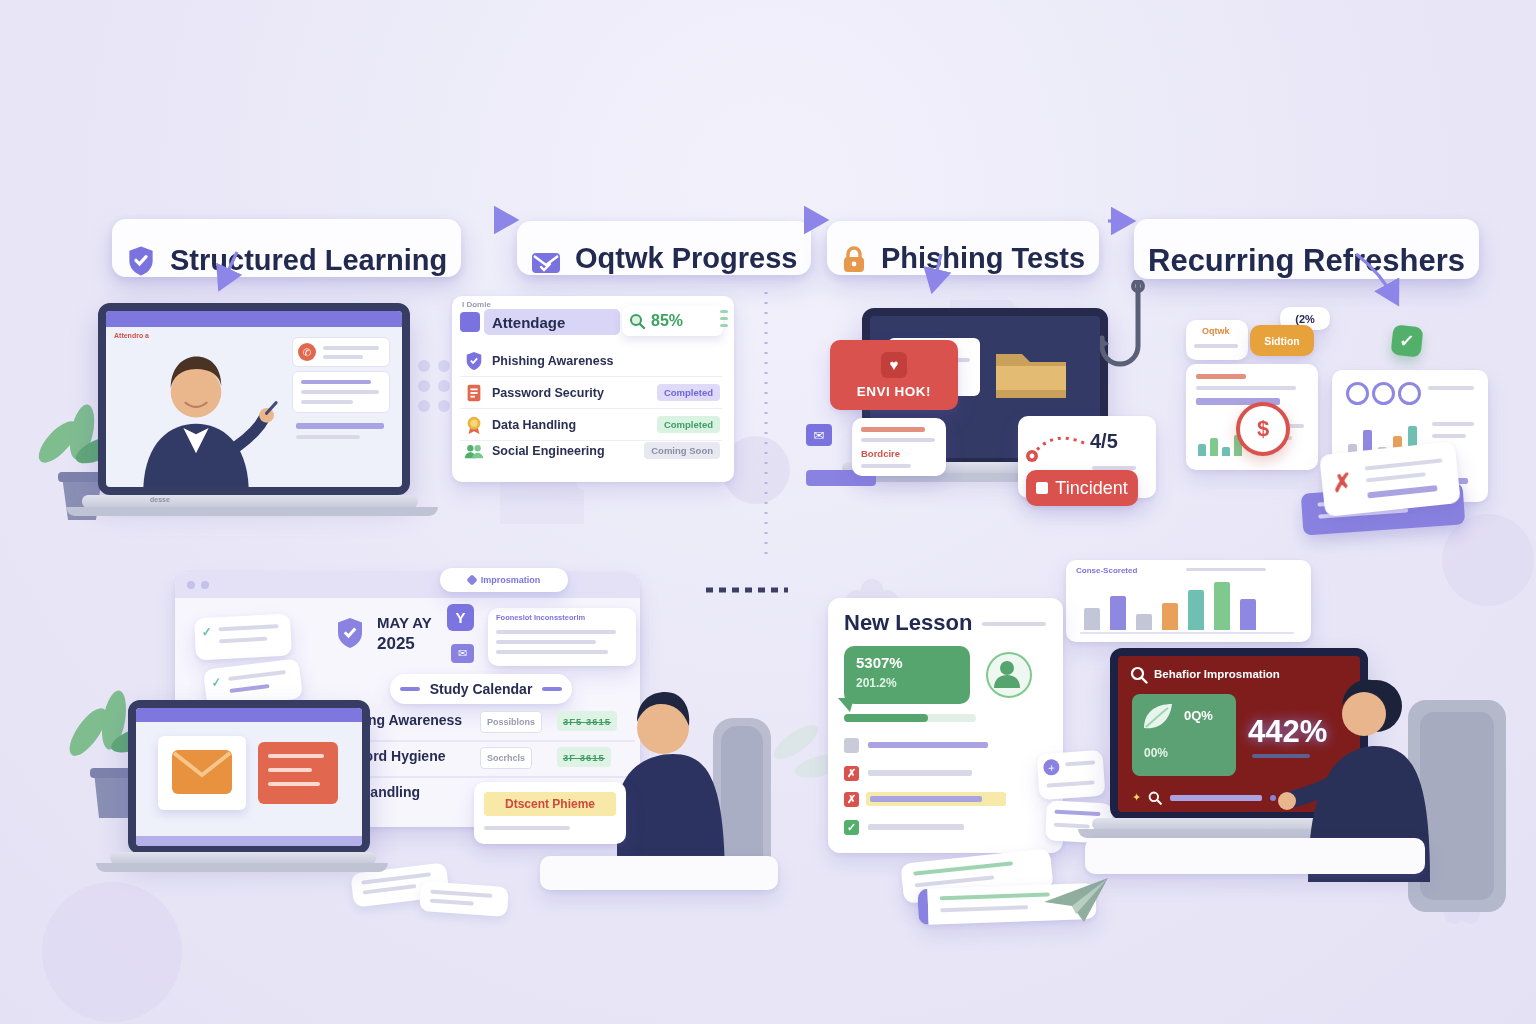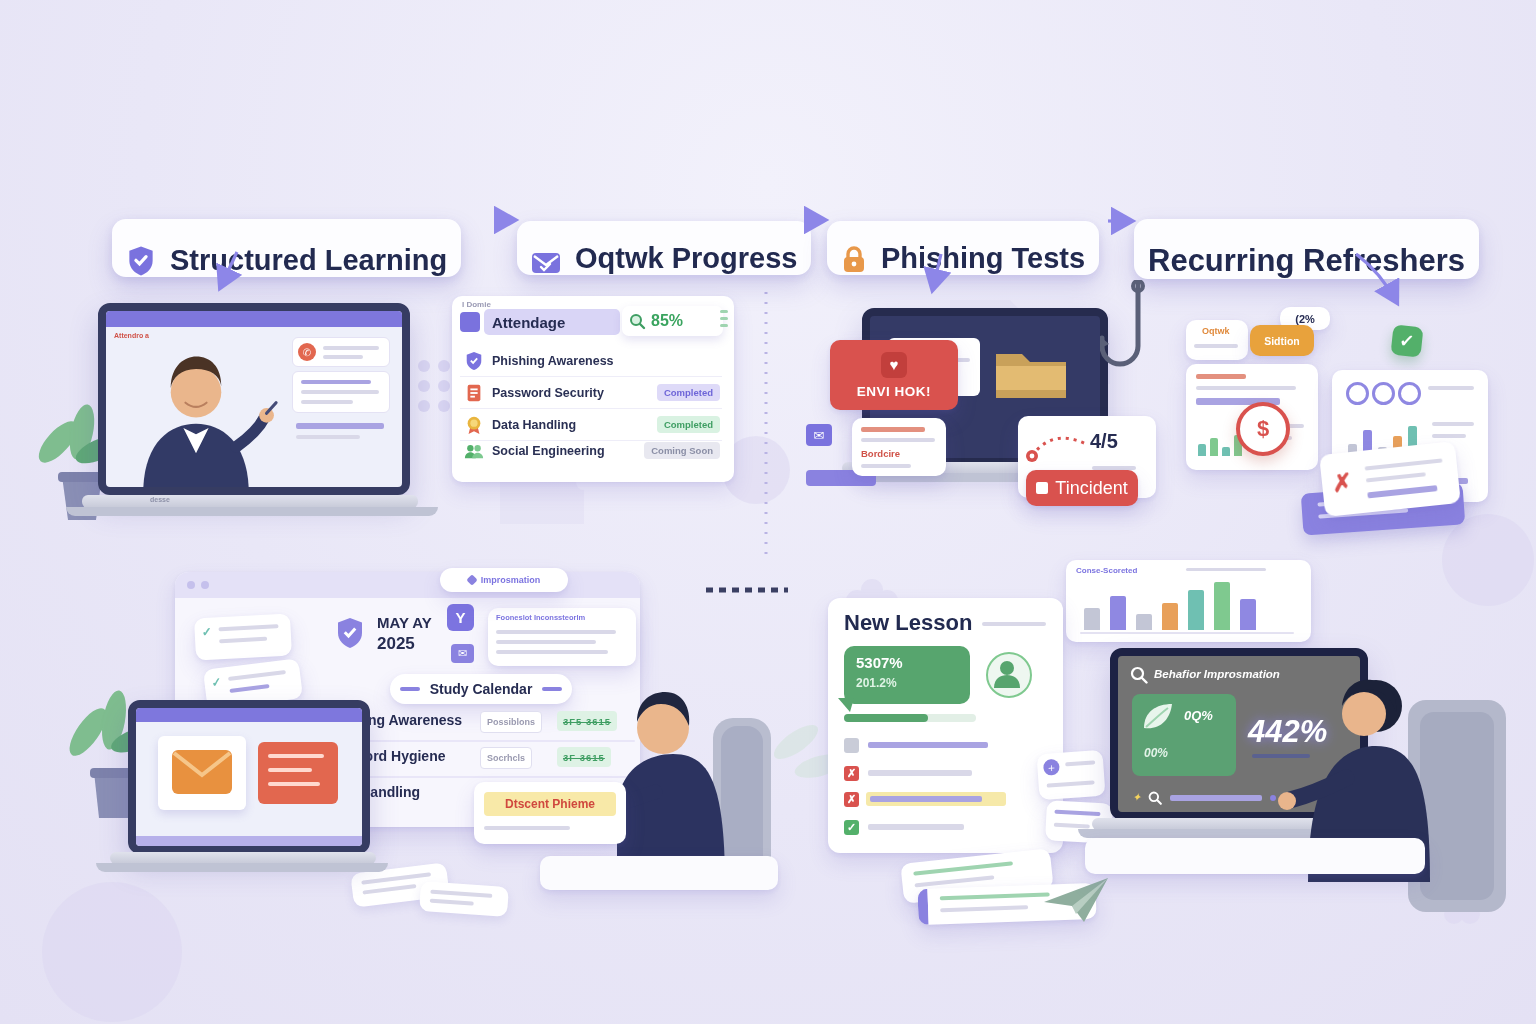--- a/index.html
+++ b/index.html
@@ -519,21 +519,21 @@
   <div class="card" style="left:1038px;top:752px;width:66px;height:46px;transform:rotate(-4deg);">
     <div class="dot" style="left:6px;top:6px;width:16px;height:16px;background:#8a82e0;color:#fff;font-size:11px;display:flex;align-items:center;justify-content:center;">＋</div>
     <div class="ln" style="left:28px;top:10px;width:30px;"></div>
     <div class="ln" style="left:8px;top:30px;width:48px;"></div>
   </div>
   <div class="card" style="left:1046px;top:802px;width:66px;height:40px;transform:rotate(3deg);">
     <div class="ln p" style="left:8px;top:9px;width:46px;"></div>
     <div class="ln" style="left:8px;top:22px;width:36px;"></div>
   </div>
 
-  <div class="screen" style="left:1110px;top:648px;width:242px;height:156px;background:#737373;border-color:#1d2244;z-index:3;font-style:italic;">
+  <div class="screen" style="left:1110px;top:648px;width:242px;height:156px;background:#7f1d1d;border-color:#1d2244;z-index:3;">
     <svg class="abs" style="left:12px;top:10px;" width="18" height="18" viewBox="0 0 18 18">
         <circle cx="7.5" cy="7.5" r="5.5" fill="none" stroke="#fff" stroke-width="2.2"></circle>
         <line x1="12" y1="12" x2="16.5" y2="16.5" stroke="#fff" stroke-width="2.4" stroke-linecap="round"></line>
       </svg>
     <div style="position:absolute;left:36px;top:12px;color:#fff;font-weight:800;font-size:11.5px;">Behafior Improsmation</div>
     <div class="abs" style="left:14px;top:38px;width:104px;height:82px;background:#5ba173;border-radius:8px;">
       <svg style="position:absolute;left:8px;top:8px;" width="34" height="30" viewBox="0 0 34 30">
           <path d="M4 26 C4 10 16 2 32 2 C30 18 20 28 4 26 Z" fill="#e8f5ec"></path>
           <path d="M6 25 C14 18 20 12 28 6" stroke="#9fd4b0" stroke-width="2" fill="none"></path>
         </svg>

